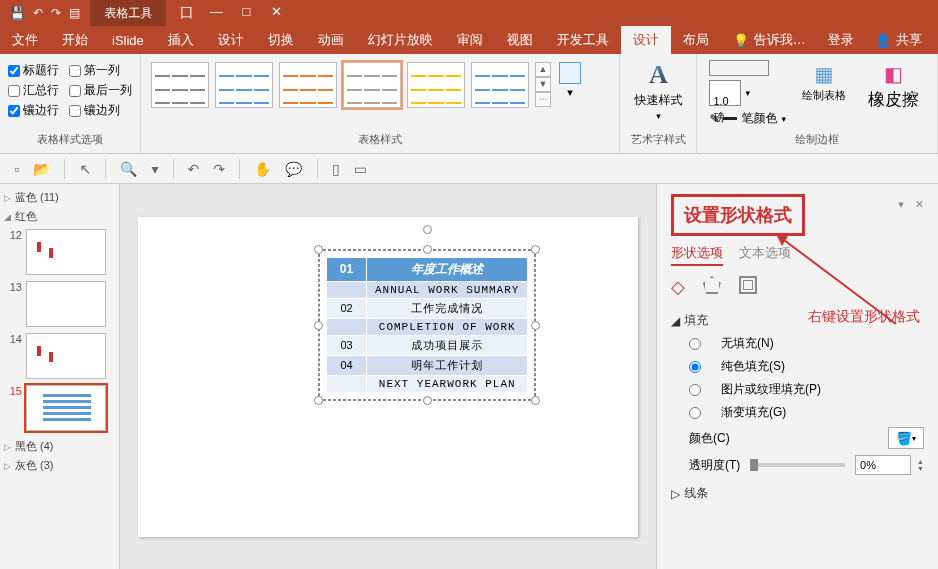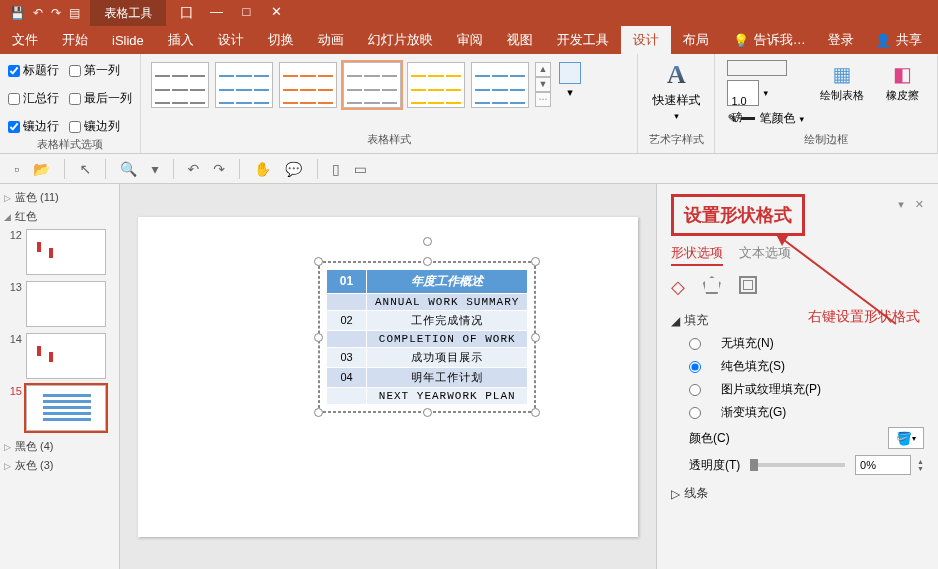--- a/index.html
+++ b/index.html
@@ -21,21 +21,21 @@
 .tabs .spacer { flex:1; }
 .tabs .right { display:flex; align-items:center; gap:6px; padding-right:8px; }
 .rtbtn { padding:0 8px; display:flex; align-items:center; gap:4px; height:28px; }
 
 
 .ribbon { height:100px; background:#f3f3f3; border-bottom:1px solid #ccc; display:flex; }
 .group { border-right:1px solid #d8d8d8; padding:4px 8px; display:flex; flex-direction:column; }
 .group .gtitle { text-align:center; font-size:11px; color:#555; margin-top:auto; padding:2px 0; }
 
 
-.optgrid { display:grid; grid-template-columns:auto auto; gap:11px 10px; padding-top:4px;}
+.optgrid { display:grid; grid-template-columns:auto auto; gap:3px 10px; padding-top:4px;}
 .optgrid label { display:flex; align-items:center; gap:3px; font-size:12px; white-space:nowrap;}
 .optgrid input { width:12px; height:12px; }
 
 
 .gallery { display:flex; gap:6px; padding:4px 2px; align-items:flex-start; }
 .swatch { width:58px; height:46px; border:1px solid #bbb; display:flex; flex-direction:column; gap:2px; padding:3px; background:#fff;}
 .swatch.sel { outline:2px solid #f0a070; }
 .swrow { flex:1; display:flex; gap:2px; }
 .swcell { flex:1; border-bottom:2px solid; }
 .swatch.c0 .swcell{border-color:#888;} .swatch.c1 .swcell{border-color:#5b9bd5;} .swatch.c2 .swcell{border-color:#ed7d31;} .swatch.c3 .swcell{border-color:#a5a5a5;} .swatch.c4 .swcell{border-color:#ffc000;} .swatch.c5 .swcell{border-color:#5b9bd5;}
@@ -68,21 +68,21 @@
 .tsec { padding:2px 0; display:flex; align-items:center; gap:4px; cursor:pointer; }
 .tsec .tri { font-size:9px; color:#888; }
 .slide { display:flex; gap:4px; margin:3px 0 6px 0; align-items:flex-start; }
 .slide .num { width:18px; text-align:right; font-size:11px; color:#555; }
 .slide .thm { width:80px; height:46px; border:1px solid #bbb; background:#fff; position:relative;}
 .slide.sel .thm { outline:2px solid #d14424; }
 
 
 .canvas { flex:1; background:#e8e8e8; display:flex; align-items:center; justify-content:center; position:relative; }
 .page { width:500px; height:320px; background:#fff; box-shadow:1px 1px 3px rgba(0,0,0,.25); position:relative;}
-.tblwrap { position:absolute; left:188px; top:52px; }
+.tblwrap { position:absolute; left:188px; top:40px; }
 .handles { position:absolute; left:-8px; top:-8px; right:-8px; bottom:-8px; pointer-events:none;}
 .hnd { width:9px; height:9px; background:#fff; border:1px solid #888; border-radius:50%; position:absolute;}
 .h1{left:-4px;top:-4px;} .h2{left:calc(50% - 4px);top:-4px;} .h3{right:-4px;top:-4px;}
 .h4{left:-4px;top:calc(50% - 4px);} .h5{right:-4px;top:calc(50% - 4px);}
 .h6{left:-4px;bottom:-4px;} .h7{left:calc(50% - 4px);bottom:-4px;} .h8{right:-4px;bottom:-4px;}
 .rot{left:calc(50% - 4px); top:-24px; background:#fff; border:1px solid #888;}
 .hline { position:absolute; border:1px dashed #888;}
 .hline.top{left:0;right:0;top:0;} .hline.bot{left:0;right:0;bottom:0;} .hline.lft{top:0;bottom:0;left:0;} .hline.rgt{top:0;bottom:0;right:0;}
 
 table.ppt { border-collapse:collapse; font-size:11px; }
@@ -338,21 +338,21 @@
             <span>笔颜色</span>
             <span style="font-size:9px">▾</span>
           </div>
       </div>
       <div class="vert">
         <div style="font-size:20px;color:#5b9bd5">▦</div>
         <div style="font-size:11px">绘制表格</div>
       </div>
       <div class="vert">
         <div style="font-size:20px;color:#d48">◧</div>
-        <div style="font-size:11px">橡皮擦</div>
+        <div style="font-size:17px">橡皮擦</div>
       </div>
     </div>
     <div class="gtitle">绘制边框</div>
   </div>
 </div>
 
 <div class="qa2">
   <span>▫</span>
   <span style="color:#e8a33d">📂</span>
   <div class="sep"></div>

